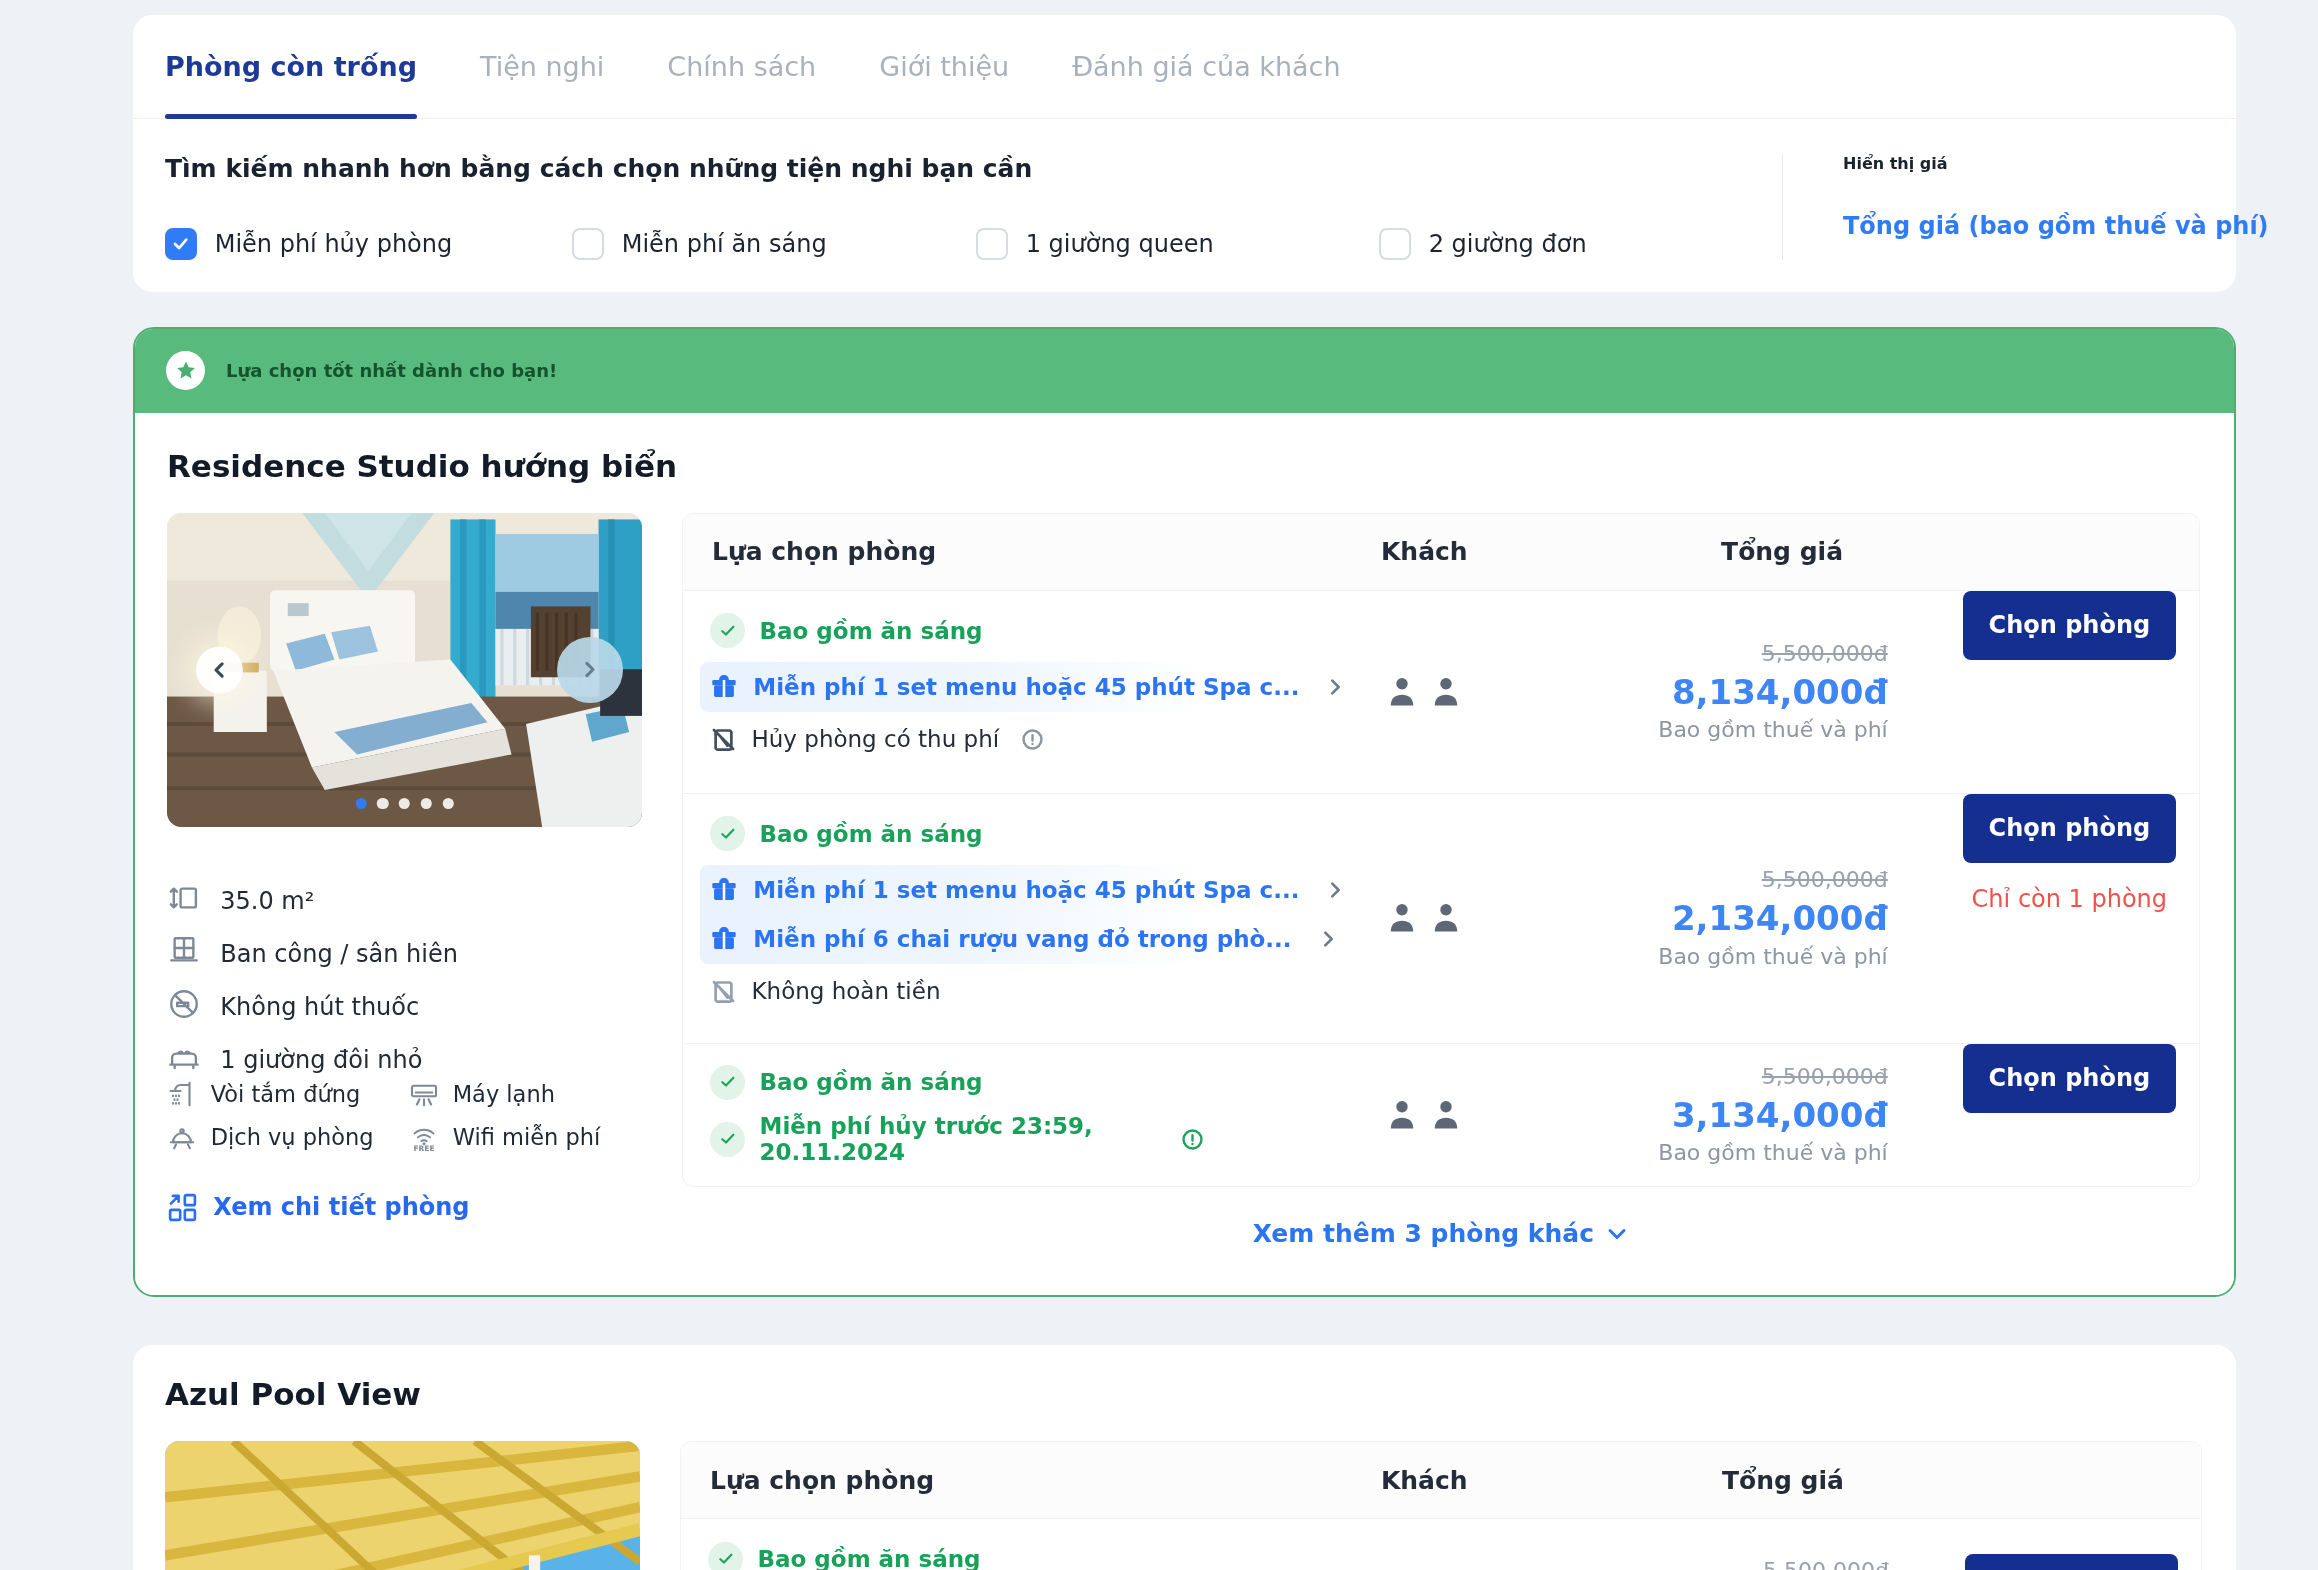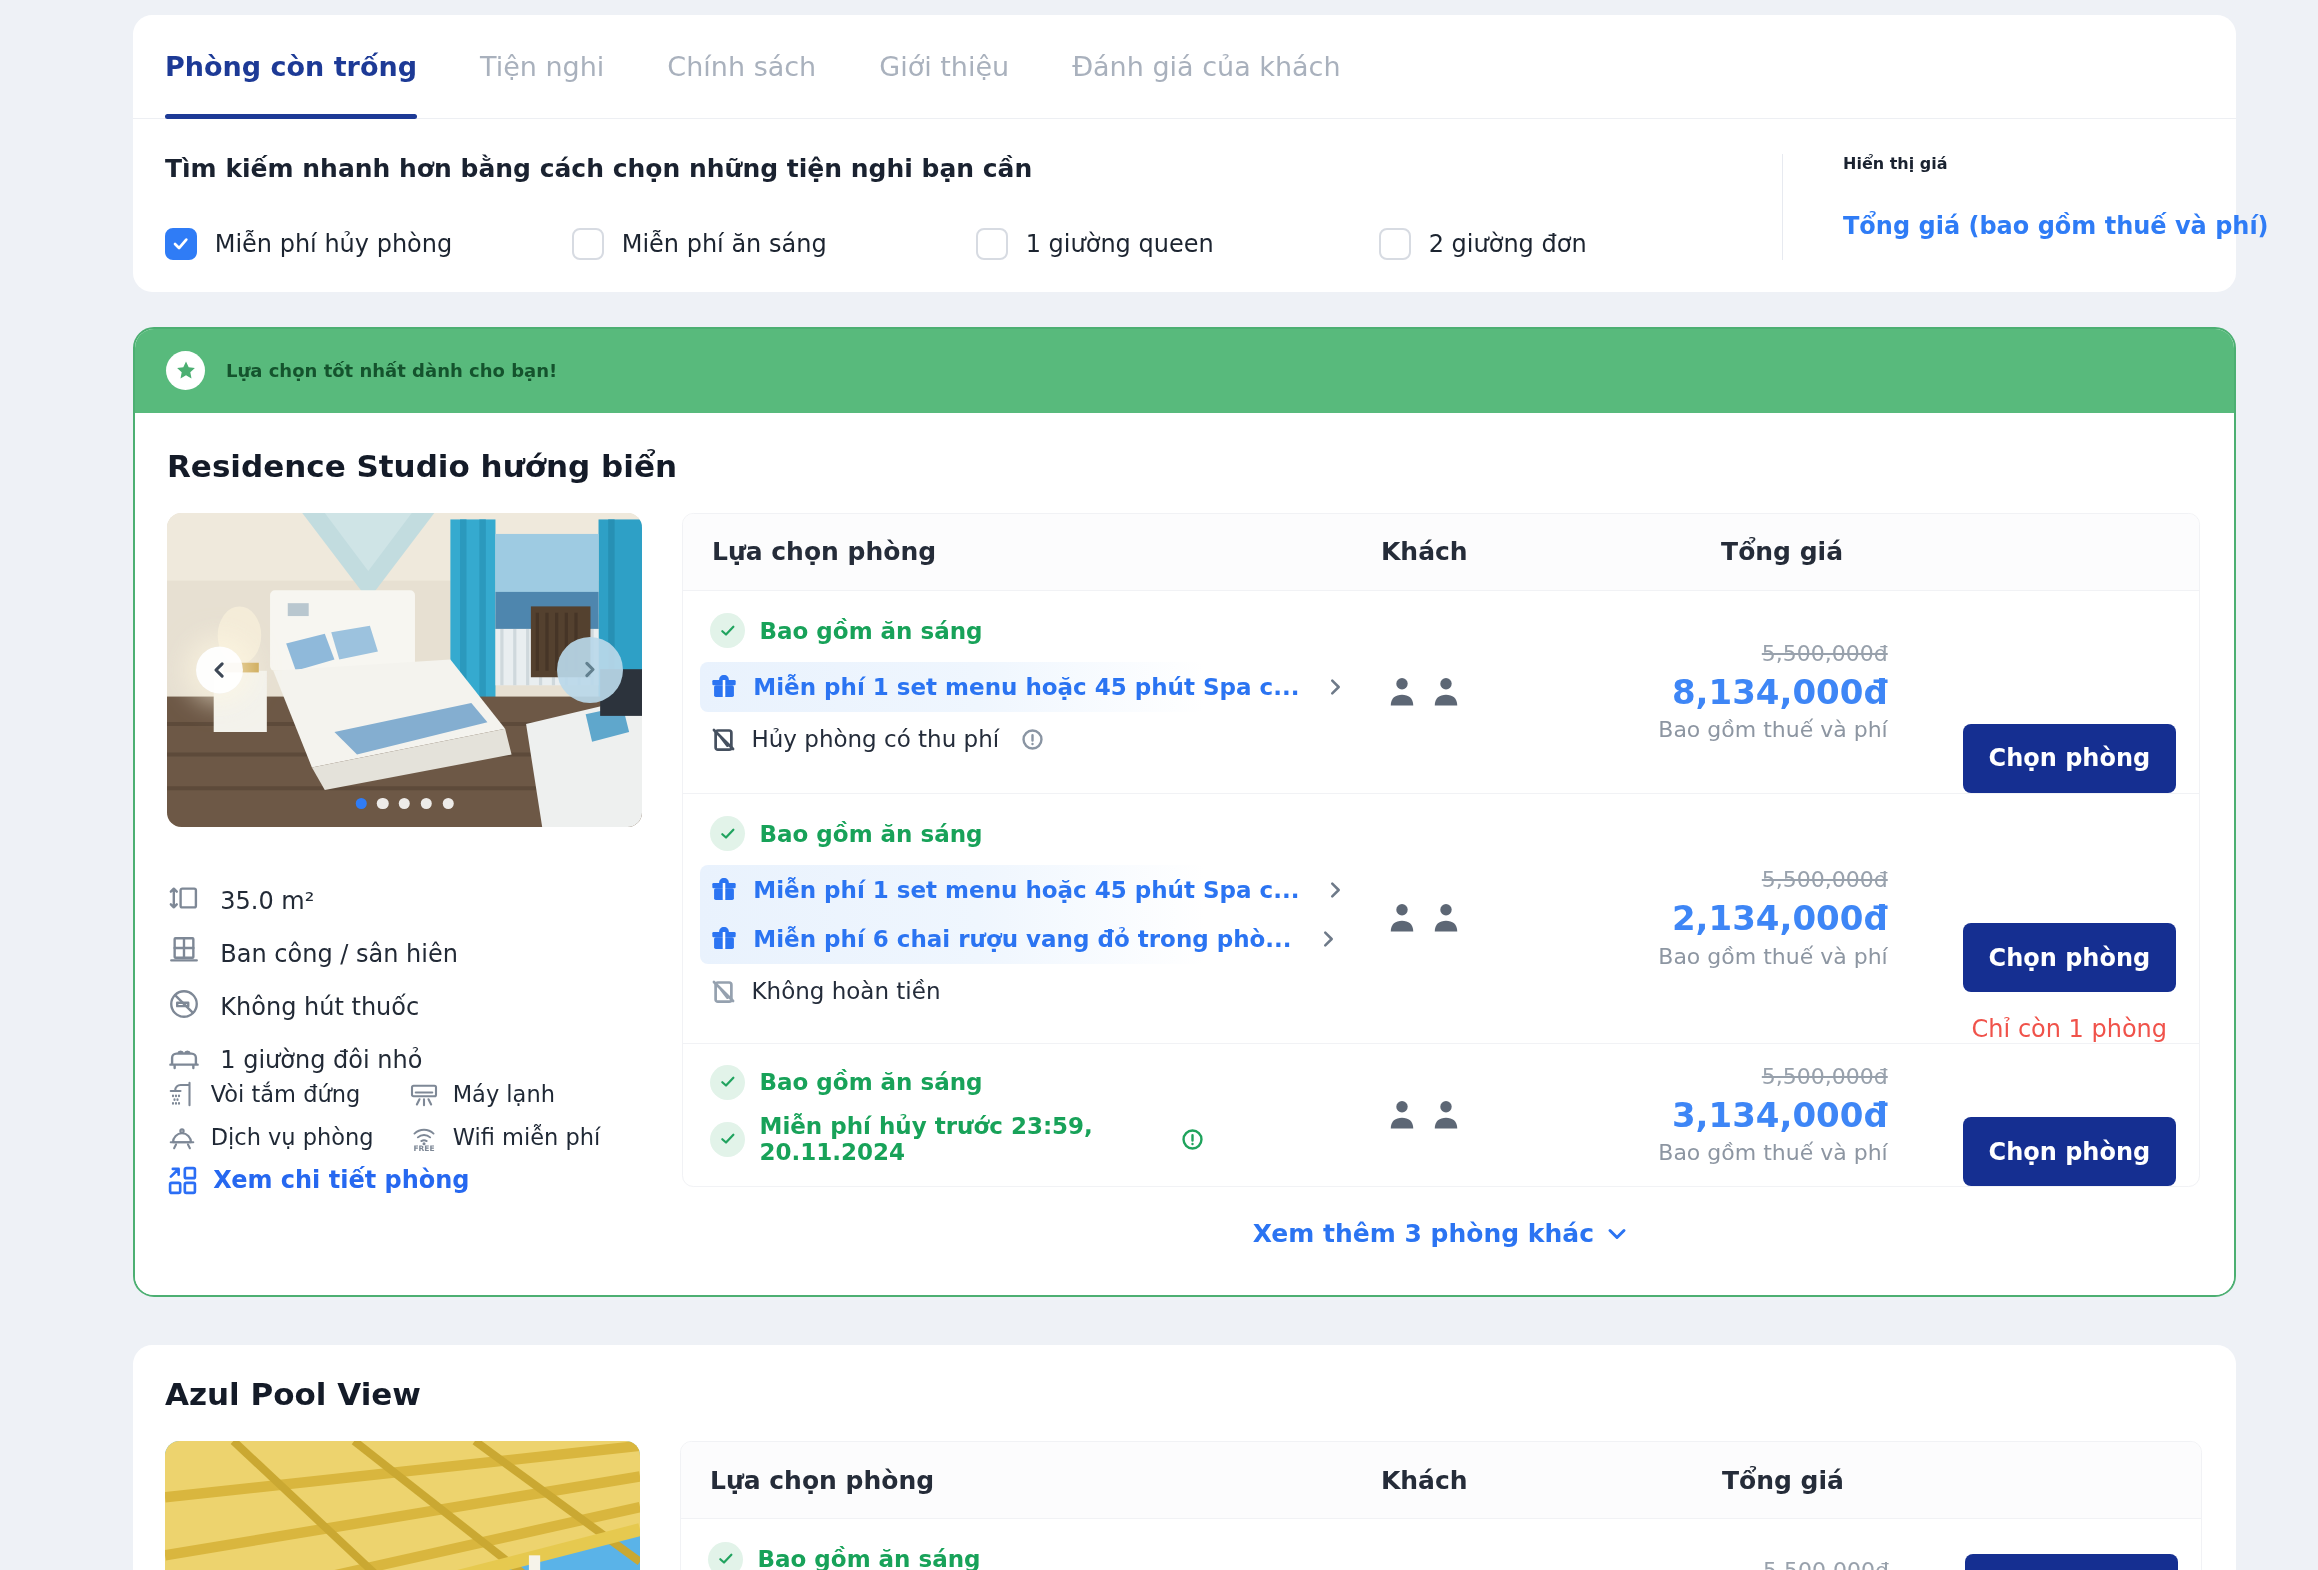--- a/index.html
+++ b/index.html
@@ -46,21 +46,21 @@
   .dots{position:absolute;left:50%;transform:translateX(-50%);bottom:17.7px;display:flex;gap:10.5px;}
   .dot{width:11.3px;height:11.3px;border-radius:50%;background:rgba(255,255,255,.88);cursor:pointer;}
   .dot.active{background:#2f7cf6;}
   .specs{list-style:none;margin:35px 0 0 0;padding:0;}
   .specs li{display:flex;align-items:flex-end;gap:19.3px;height:53px;font-size:24px;color:#222a36;}
   .spec-ic{width:34px;height:34px;color:#7e8896;flex:0 0 auto;}
   .ic40{width:100%;height:100%;fill:none;stroke:currentColor;stroke-width:2.8;stroke-linecap:round;stroke-linejoin:round;}
   .amenities{margin-top:5px;display:grid;grid-template-columns:242px auto;row-gap:13px;}
   .amenity{display:flex;align-items:center;gap:13.7px;font-size:22.5px;color:#1f2835;}
   .amen-ic{width:30px;height:30px;color:#7e8896;flex:0 0 auto;}
-  .details-link{margin-top:13px;display:flex;align-items:center;gap:15.3px;color:#2668f0;font-size:24px;font-weight:bold;cursor:pointer;}
+  .details-link{margin-top:40px;display:flex;align-items:center;gap:15.3px;color:#2668f0;font-size:24px;font-weight:bold;cursor:pointer;}
   .details-link .amen-ic{color:#2b6ef5;width:31px;height:31px;}
 
   
   .room-right{flex:1;min-width:0;}
   .offers-table{border:1.6px solid #f1f2f5;border-radius:11.3px;overflow:hidden;}
   .t-head,.t-row{display:grid;grid-template-columns:35.7% 26.4% 20.8% 17.1%;}
   .t-head{background:#fcfcfd;height:76px;align-items:center;}
   .th{font-size:25px;font-weight:bold;color:#252c39;}
   .th-room{padding-left:29px;}
   .th-guests,.th-price{text-align:center;}
@@ -80,21 +80,21 @@
   .policy-ic.gray{stroke:#95a1af;}
   .feat-policy-label{font-size:23px;color:#242c3a;}
   .info-ic{width:25px;height:25px;fill:none;stroke:#8a95a3;stroke-width:2.3;stroke-linecap:round;margin-left:6.4px;flex:0 0 auto;}
   .info-ic.green{stroke:#1fa35c;}
   .td-guests{display:flex;align-items:center;justify-content:center;gap:8px;}
   .person-ic{width:36px;height:36px;fill:#5d6775;}
   .td-price{display:flex;flex-direction:column;align-items:flex-end;justify-content:center;padding-right:52px;gap:5.6px;}
   .old-price{font-size:22px;color:#98a1ac;text-decoration:line-through;}
   .cur-price{font-size:34px;font-weight:bold;color:#3e86f6;}
   .price-note{font-size:22px;color:#8d96a2;}
-  .td-action{display:flex;flex-direction:column;align-items:center;justify-content:flex-end;}
+  .td-action{display:flex;flex-direction:column;align-items:center;justify-content:flex-start;}
   .choose-btn{width:213px;height:69px;background:#152f91;color:#fff;border:none;border-radius:8px;font-size:24px;font-weight:bold;font-family:inherit;cursor:pointer;}
   .urgency{margin-top:22.5px;font-size:24px;color:#f0524a;}
   .r1{min-height:202px;} .r2{min-height:249px;} .r3{min-height:130px;}
   .r3 .td-features{padding-top:21px;padding-bottom:21px;}
   .more-link{margin-top:32px;display:flex;align-items:center;justify-content:center;gap:11.3px;color:#2b74f2;font-size:25px;font-weight:bold;cursor:pointer;}
 
   
   .room2-card{margin-top:48px;padding:31px 34px 48px 32px;height:564px;}
   .r-cut{min-height:274px;}
   .r-cut .td-price{justify-content:flex-start;padding-top:39px;}

